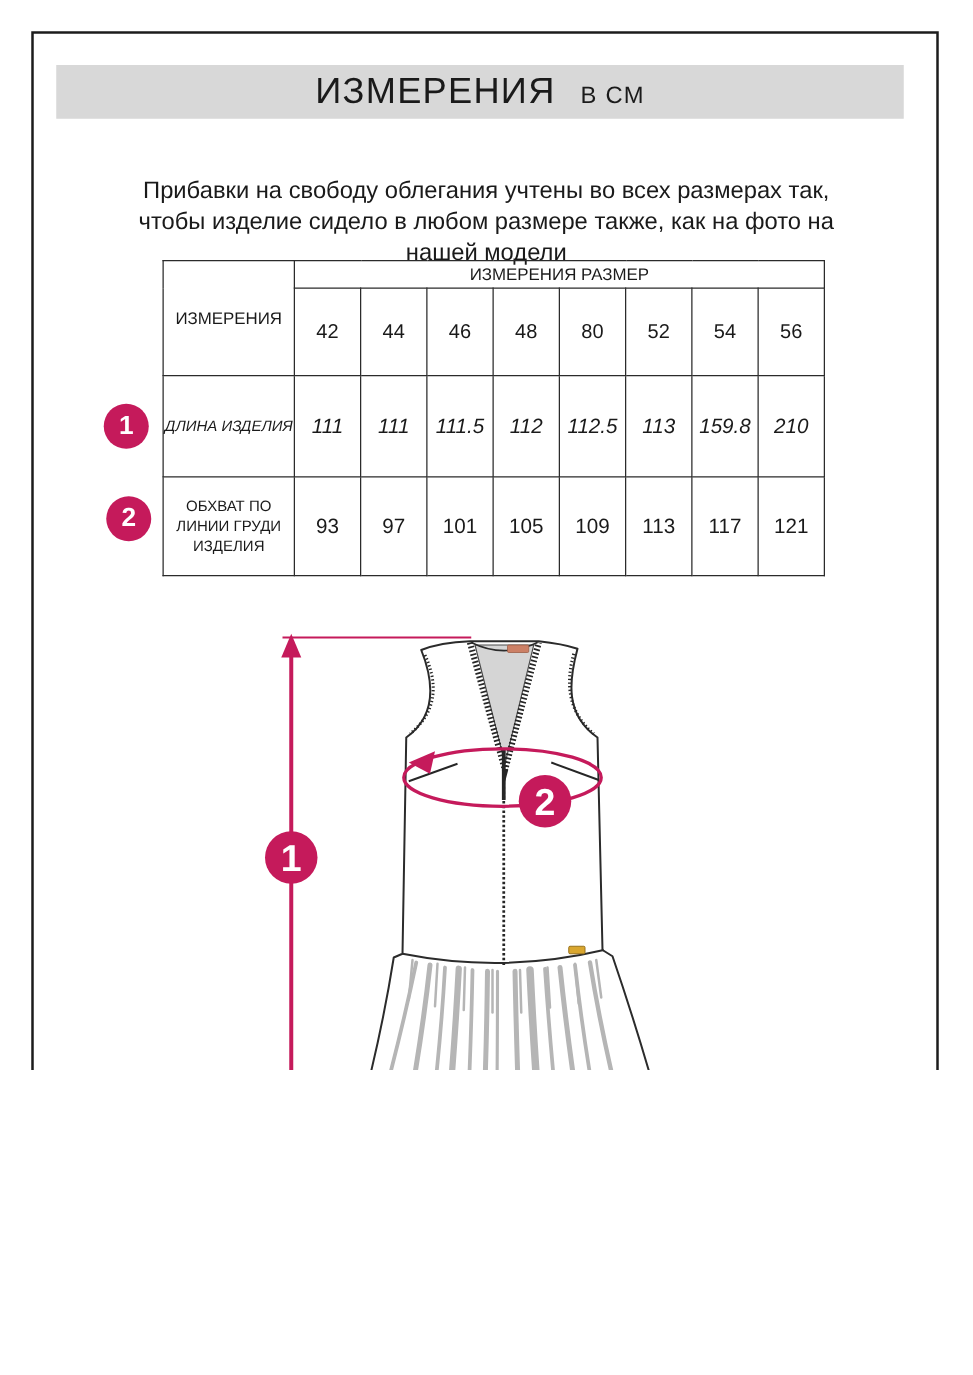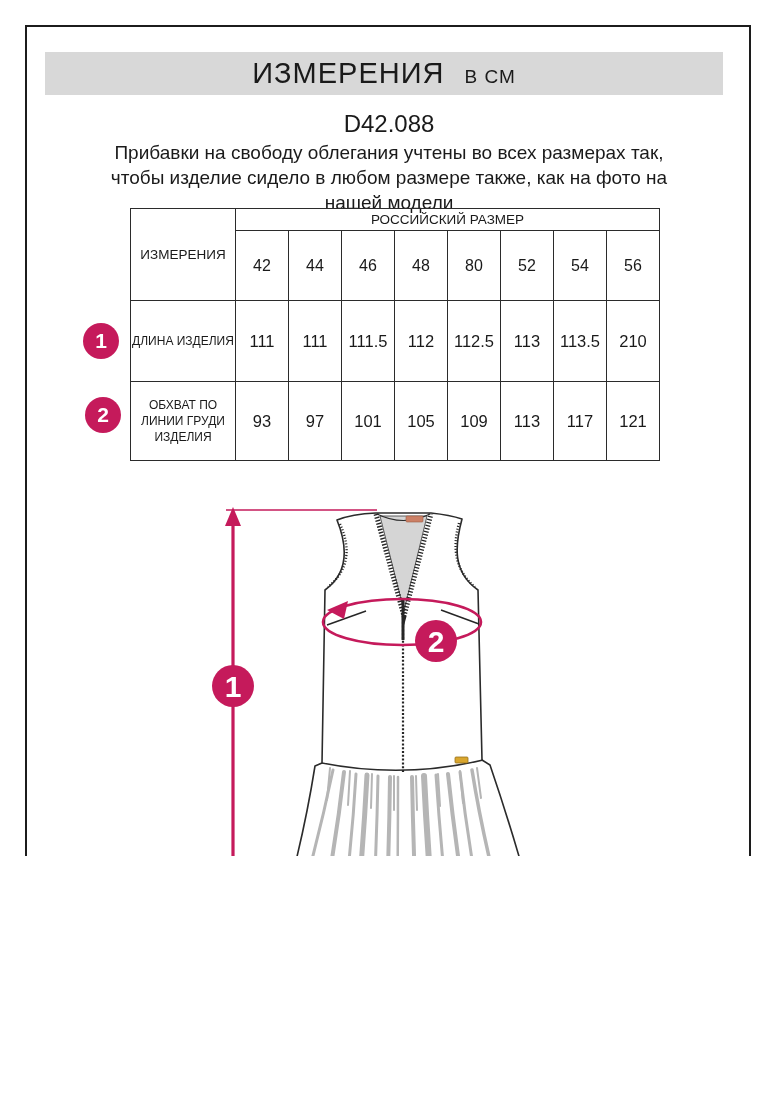--- a/index.html
+++ b/index.html
@@ -31,21 +31,21 @@
   }
   table.size-table td,table.size-table th{
     border:1.5px solid #2b2b2b;text-align:center;vertical-align:middle;
     padding:0;box-sizing:border-box;font-weight:400;
   }
   th.group-head{height:22px;font-size:13.5px;font-weight:400;}
   th.meas-head{font-size:13.5px;font-weight:400;}
   td.size-cell{height:70px;font-size:16px;font-weight:700;}
   td.row-label{font-size:12px;line-height:1.35;text-transform:uppercase;padding:2px 6px;}
   td.val{font-size:16.5px;}
-  tr.r1 td{height:81px;}
+  tr.r1 td{height:81px;font-style:italic;}
   tr.r2 td{height:79px;}
   .badge{
     position:absolute;width:36px;height:36px;border-radius:50%;
     background:#c51a5b;color:#fff;display:flex;align-items:center;justify-content:center;
     font-size:21px;font-weight:700;
   }
   .badge-1{left:83px;top:323px;}
   .badge-2{left:85px;top:397px;}
   svg.diagram{position:absolute;left:0;top:0;}
   .mnum{font-family:"Liberation Sans",sans-serif;font-weight:700;font-size:30px;fill:#ffffff;}
@@ -54,60 +54,59 @@
 <body>
 
 <div class="page">
   <div class="frame"></div>
 
   <div class="header-bar">
     <span class="w1">ИЗМЕРЕНИЯ</span>
     <span class="w3">В СМ</span>
   </div>
 
-  <div class="product-code">D42.088</div>
 
   <p class="note">Прибавки на свободу облегания учтены во всех размерах так, чтобы изделие сидело в любом размере также, как на фото на нашей модели</p>
 
   <table class="size-table">
     <colgroup>
       <col style="width:105px">
       <col style="width:53px">
         <col style="width:53px">
         <col style="width:53px">
         <col style="width:53px">
       <col style="width:53px">
         <col style="width:53px">
         <col style="width:53px">
         <col style="width:53px">
     </colgroup>
     <tbody>
       <tr>
         <th rowspan="2" class="meas-head">ИЗМЕРЕНИЯ</th>
-        <th colspan="8" class="group-head">РОССИЙСКИЙ РАЗМЕР</th>
+        <th colspan="8" class="group-head">ИЗМЕРЕНИЯ РАЗМЕР</th>
       </tr>
       <tr>
         <td class="size-cell">42</td>
         <td class="size-cell">44</td>
         <td class="size-cell">46</td>
         <td class="size-cell">48</td>
         <td class="size-cell">80</td>
         <td class="size-cell">52</td>
         <td class="size-cell">54</td>
         <td class="size-cell">56</td>
       </tr>
       <tr class="r1">
         <td class="row-label">ДЛИНА ИЗДЕЛИЯ</td>
         <td class="val">111</td>
         <td class="val">111</td>
         <td class="val">111.5</td>
         <td class="val">112</td>
         <td class="val">112.5</td>
         <td class="val">113</td>
-        <td class="val">113.5</td>
+        <td class="val">159.8</td>
         <td class="val">210</td>
       </tr>
       <tr class="r2">
         <td class="row-label">ОБХВАТ ПО ЛИНИИ ГРУДИ ИЗДЕЛИЯ</td>
         <td class="val">93</td>
         <td class="val">97</td>
         <td class="val">101</td>
         <td class="val">105</td>
         <td class="val">109</td>
         <td class="val">113</td>

